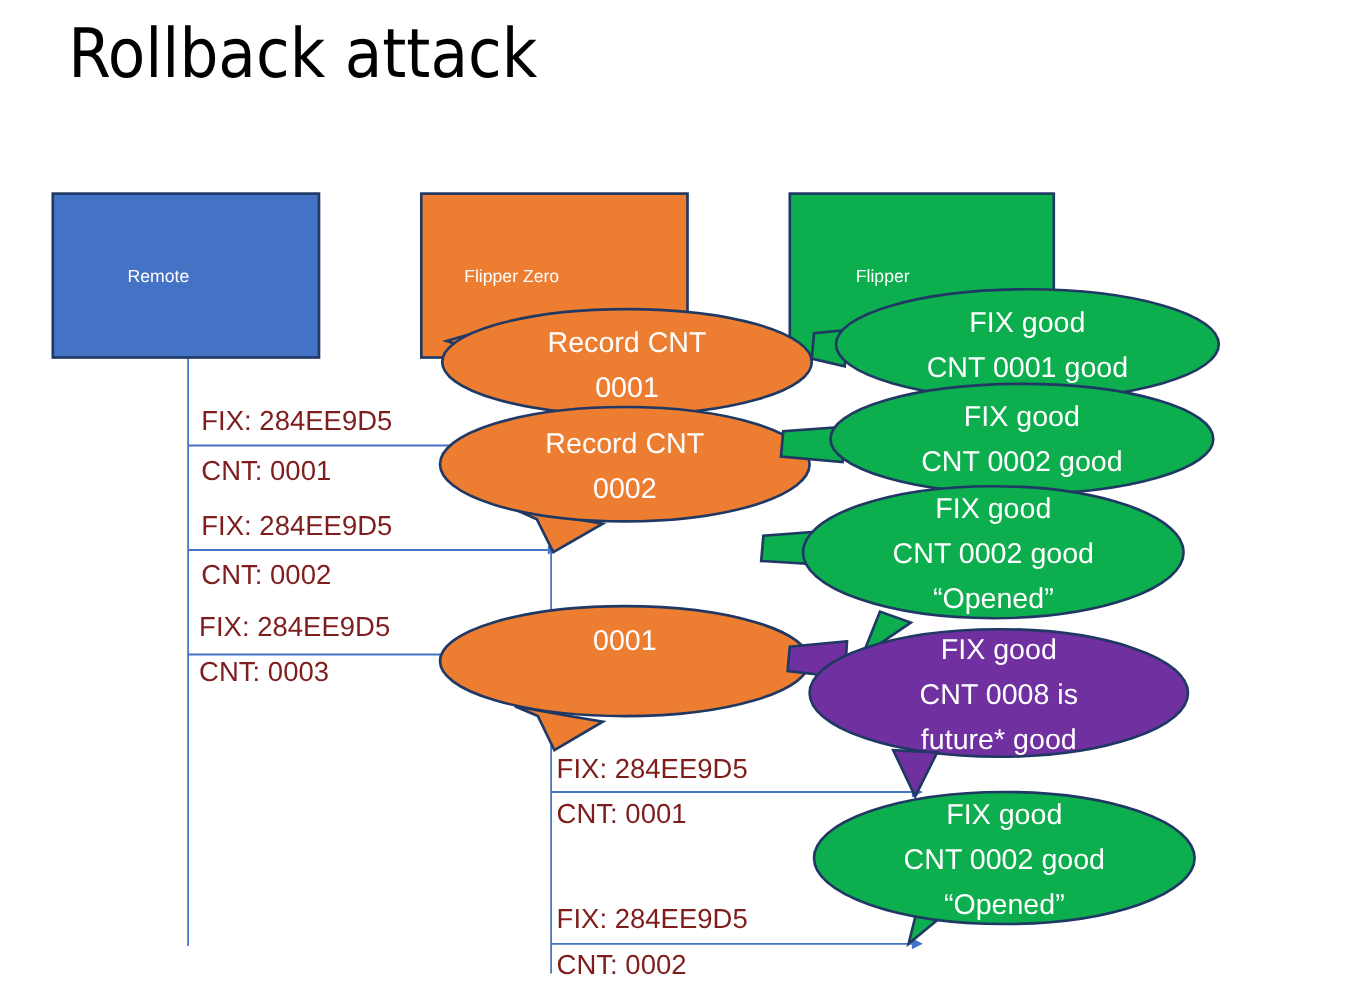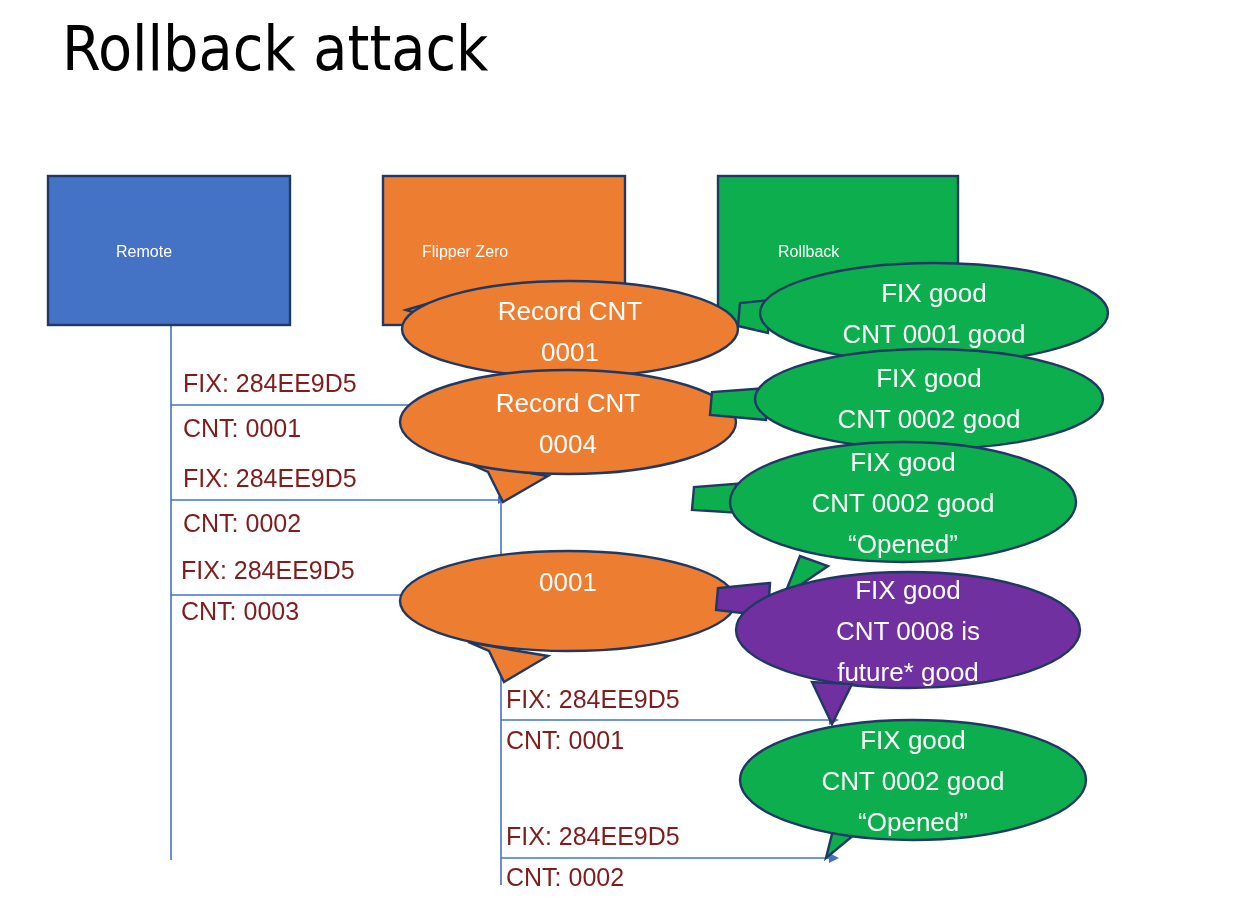--- a/index.html
+++ b/index.html
@@ -144,21 +144,21 @@
 
     <g>
       <path d="M838,810 L826,858 L872,820 Z" fill="#0DAE4E" stroke="#1F3864" stroke-width="2.4"></path>
       <ellipse cx="913" cy="780" rx="173" ry="60" fill="#0DAE4E" stroke="#1F3864" stroke-width="2.4"></ellipse>
     </g>
 
   </svg>
 
   <div class="lane-label" style="left:116px; top:237px;">Remote</div>
   <div class="lane-label" style="left:422px; top:237px;">Flipper Zero</div>
-  <div class="lane-label" style="left:778px; top:237px;">Rollback</div>
+  <div class="lane-label" style="left:778px; top:237px;">Flipper</div>
 
   <div class="msg-label" style="left:183px; top:368px;">FIX: 284EE9D5</div>
   <div class="msg-label" style="left:183px; top:413px;">CNT: 0001</div>
 
   <div class="msg-label" style="left:183px; top:463px;">FIX: 284EE9D5</div>
   <div class="msg-label" style="left:183px; top:508px;">CNT: 0002</div>
 
   <div class="msg-label" style="left:181px; top:555px;">FIX: 284EE9D5</div>
   <div class="msg-label" style="left:181px; top:596px;">CNT: 0003</div>
 
@@ -167,21 +167,21 @@
 
   <div class="msg-label" style="left:506px; top:821px;">FIX: 284EE9D5</div>
   <div class="msg-label" style="left:506px; top:862px;">CNT: 0002</div>
 
   <div class="bubble-text" style="left:420px; top:291px; width:300px;">
     <div>Record CNT</div>
     <div>0001</div>
   </div>
   <div class="bubble-text" style="left:418px; top:383px; width:300px;">
     <div>Record CNT</div>
-    <div>0004</div>
+    <div>0002</div>
   </div>
   <div class="bubble-text" style="left:418px; top:562px; width:300px;">
     <div>0001</div>
   </div>
 
   <div class="bubble-text" style="left:784px; top:273px; width:300px;">
     <div>FIX good</div>
     <div>CNT 0001 good</div>
   </div>
   <div class="bubble-text" style="left:779px; top:358px; width:300px;">

